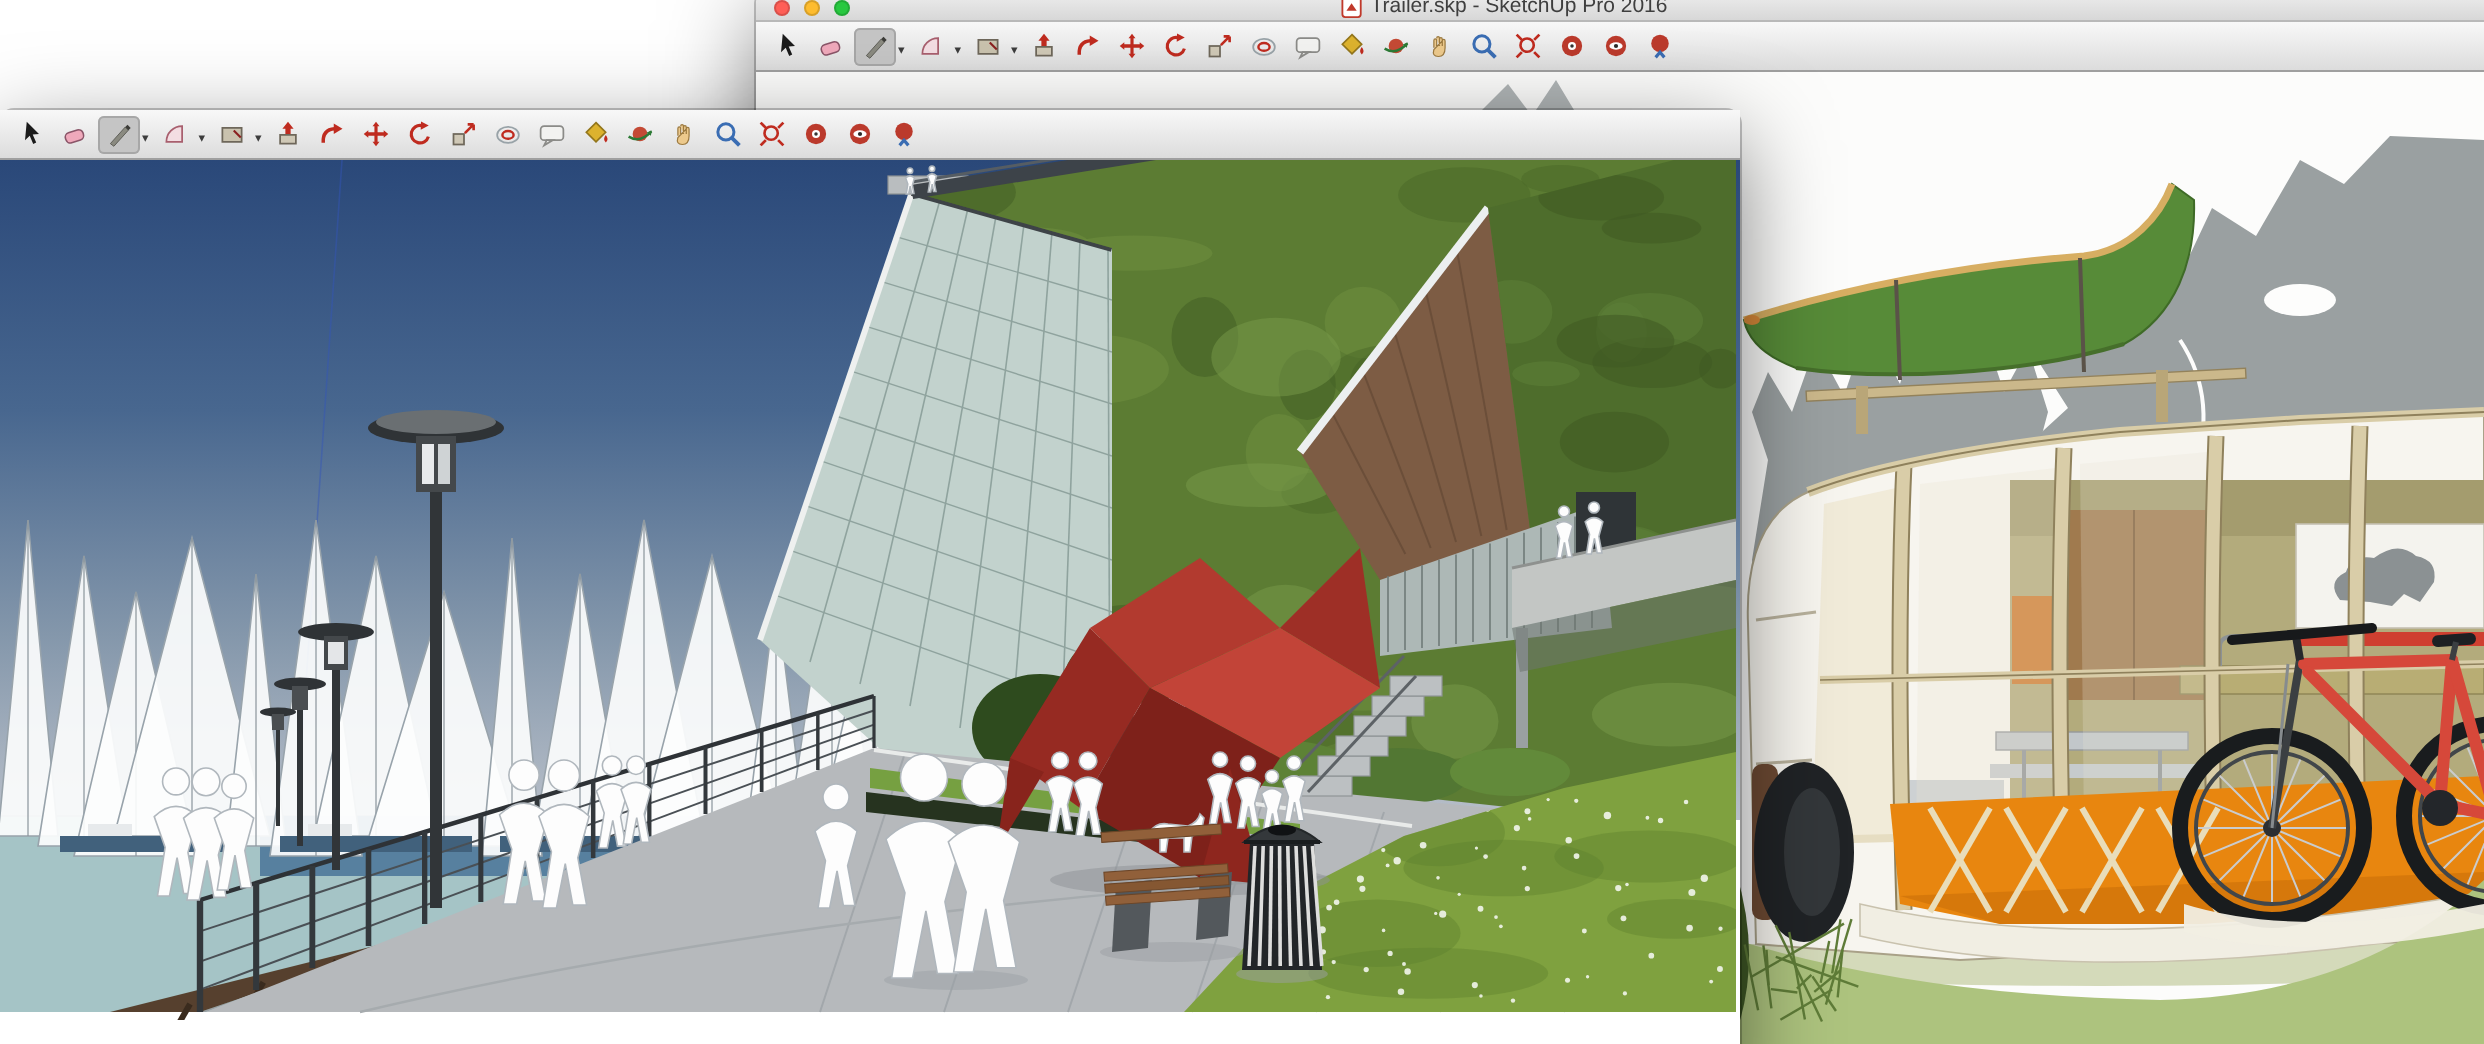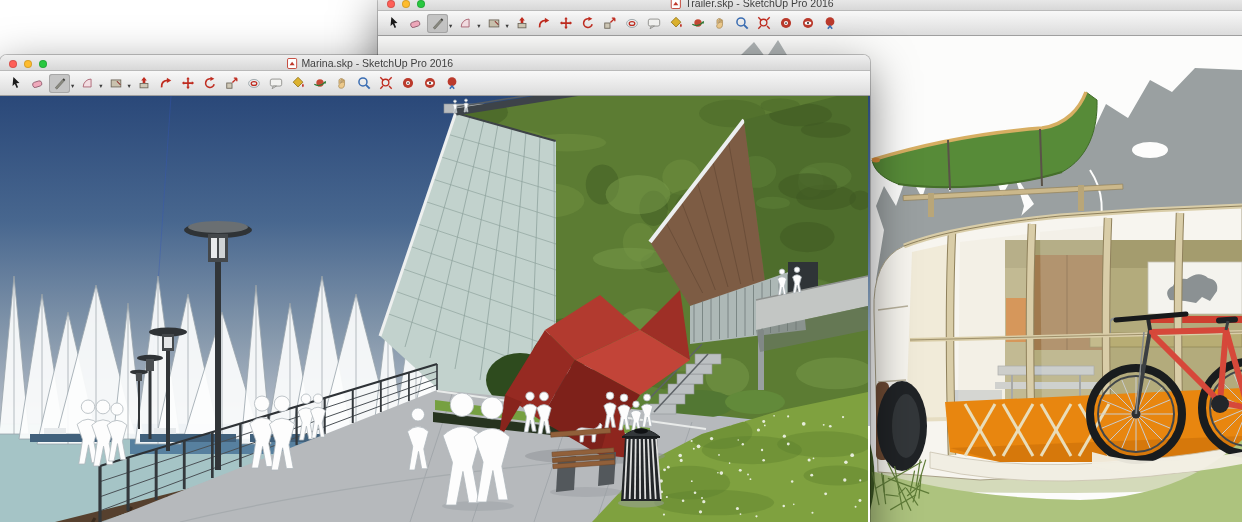--- a/index.html
+++ b/index.html
@@ -342,34 +342,20 @@
           <line x1="1116" y1="320" x2="1186" y2="314" stroke="#17191b" stroke-width="5" stroke-linecap="round"></line>
           <rect x="1216" y="317" width="22" height="6" rx="3" fill="#1d2023" transform="rotate(-4 1227 320)"></rect>
           <line x1="1226" y1="330" x2="1228" y2="321" stroke="#3b3f42" stroke-width="3"></line>
         </g>
         <path d="M1092,452 Q1150,470 1242,452 L1242,464 Q1150,482 1092,466 Z" fill="#f1eee3" opacity="0.95"></path>
       </svg>
   </div>
 </div>
 
 <div class="window" id="marina-window">
-  <div class="titlebar">
-    <div class="lights">
-      <button class="light" style="background:#ff5f57"></button>
-      <button class="light" style="background:#febc2e"></button>
-      <button class="light" style="background:#28c840"></button>
-    </div>
-    <div class="title">
-      <span class="doc-icon"><svg viewBox="0 0 12 12">
-            <rect x="1" y="0.5" width="10" height="11" rx="1.5" fill="#fff" stroke="#c0392b" stroke-width="1"></rect>
-            <path d="M3.2 8 6 4l2.8 4z" fill="#c0392b"></path>
-          </svg></span>
-      <span>Marina.skp - SketchUp Pro 2016</span>
-    </div>
-  </div>
   <div class="toolbar">
       <button class="tool" title="Select">
         <svg viewBox="0 0 16 16">
           <path d="M5 1l7 7-3.6.3 2 4.6-1.7.8-2-4.7L4 11.5z" fill="#1b1b1b"></path>
         </svg>
       </button>
       <button class="tool" title="Eraser">
         <svg viewBox="0 0 16 16">
           <rect x="1.5" y="6" width="10.5" height="6" rx="2.6" transform="rotate(-18 8 8)" fill="#efa9bb" stroke="#8a5568" stroke-width="0.9"></rect>
         </svg>

